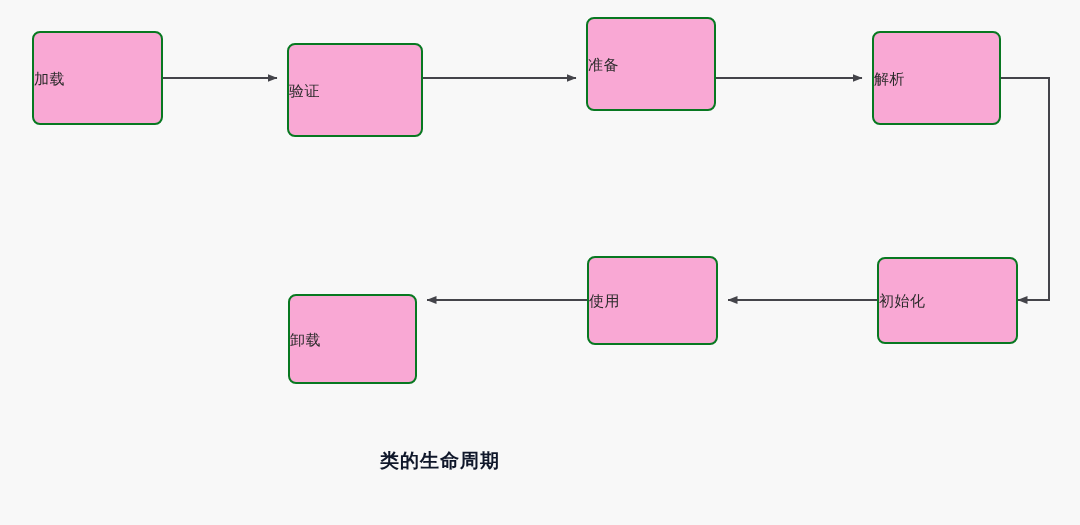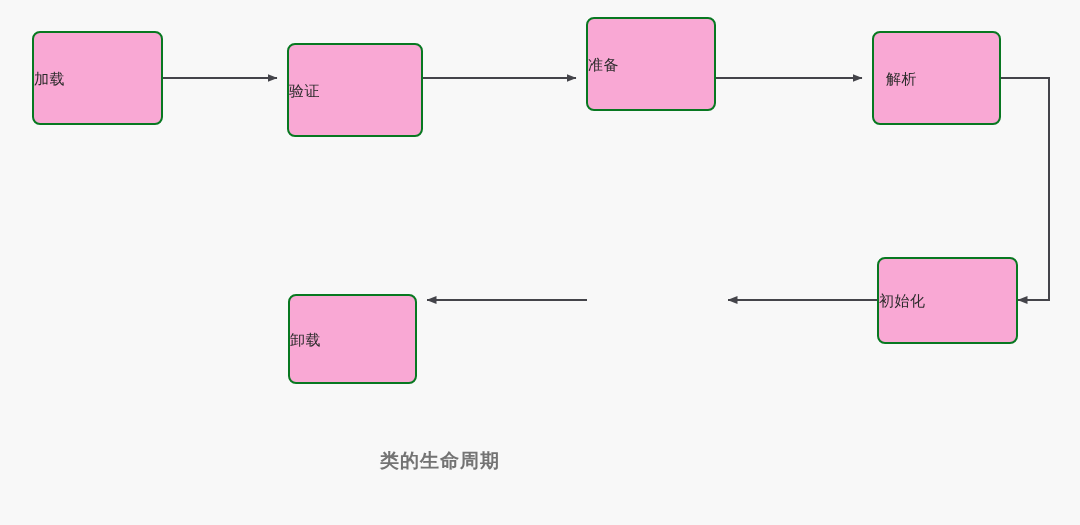--- a/index.html
+++ b/index.html
@@ -46,21 +46,21 @@
     white-space: nowrap;
   }
   .diagram-title {
     position: absolute;
     left: 0;
     top: 448px;
     width: 880px;
     text-align: center;
     font-size: 19px;
     font-weight: bold;
-    color: #737373;
+    color: #0f172a;
     letter-spacing: 1px;
   }
 </style>
 </head>
 <body>
 
 <div id="diagram-root">
 
   <svg class="edge-layer" viewBox="0 0 1080 525" width="1080" height="525" xmlns="http://www.w3.org/2000/svg">
     <defs>
@@ -94,28 +94,31 @@
   </div>
 
   <div class="node" style="left:287px; top:31px; width:136px; height:94px;margin-top:12px;">
     <span class="node-label">验证</span>
   </div>
 
   <div class="node" style="left:586px; top:17px; width:130px; height:94px;">
     <span class="node-label">准备</span>
   </div>
 
-  <div class="node" style="left:872px; top:31px; width:129px; height:94px;padding-left:12px;">
+  <div class="node" style="left:872px; top:31px; width:129px; height:94px;">
     <span class="node-label">解析</span>
   </div>
 
   <div class="node" style="left:877px; top:257px; width:141px; height:87px;">
     <span class="node-label">初始化</span>
   </div>
 
+  <div class="node" style="left:587px; top:256px; width:131px; height:89px;">
+    <span class="node-label">使用</span>
+  </div>
 
   <div class="node" style="left:288px; top:264px; width:129px; height:90px;margin-top:30px;">
     <span class="node-label">卸载</span>
   </div>
 
   <div class="diagram-title">类的生命周期</div>
 
 </div>
 
 </body></html>

